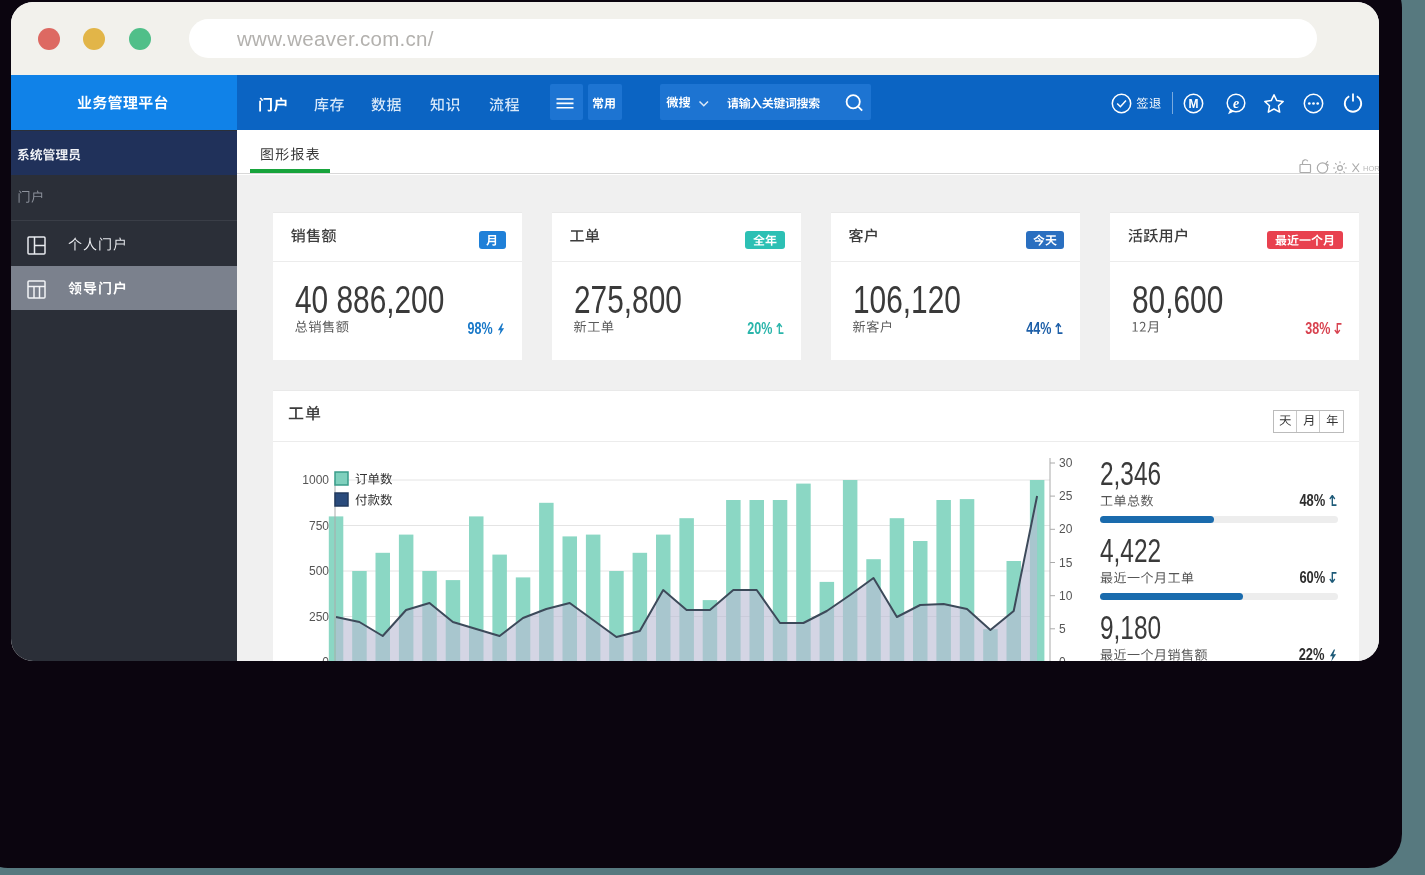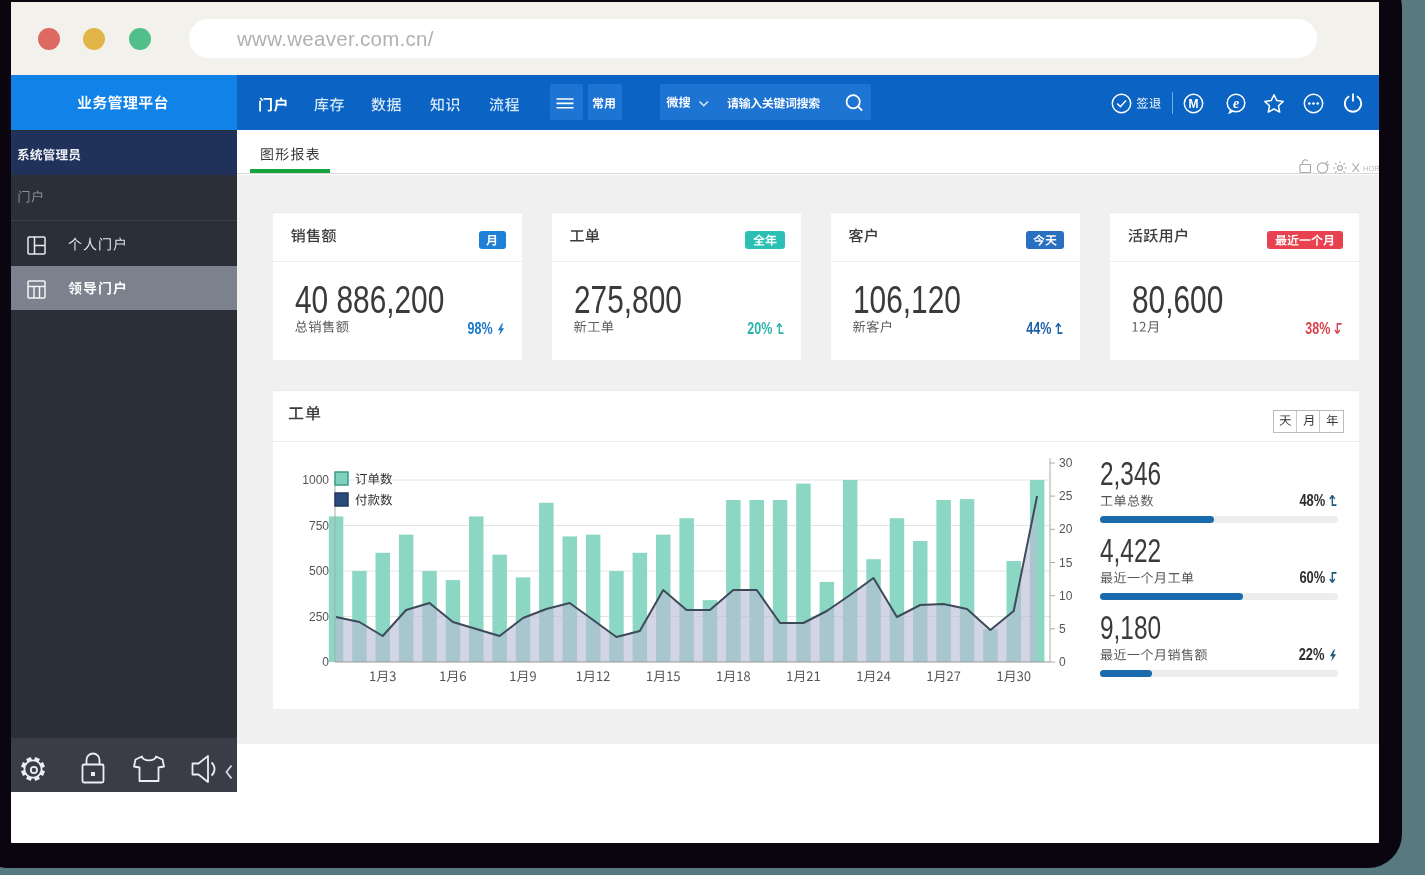--- a/index.html
+++ b/index.html
@@ -1,19 +1,19 @@
 <!DOCTYPE html>
 <html><head><meta charset="utf-8">
 <style>
 *{margin:0;padding:0;box-sizing:border-box}
 html,body{width:1425px;height:875px;overflow:hidden}
 body{background:#57797f;font-family:"Liberation Sans",sans-serif;position:relative}
 .abs{position:absolute}
 .shadow{position:absolute;left:-26px;top:-26px;width:1428px;height:894px;border-radius:34px;background:#0b050f}
-.window{position:absolute;left:11px;top:2px;width:1368px;height:841px;border-radius:1px;overflow:hidden;background:#fff}
+.window{position:absolute;left:11px;top:2px;width:1368px;height:659px;border-radius:22px;overflow:hidden;background:#fff}
 </style></head><body>
 <div class="shadow"></div>
 <div class="window">
 
 <div class="abs" style="left:0;top:0;width:1368px;height:73px;background:#f2f1ec"></div>
 <div class="abs" style="left:26.5px;top:26px;width:22px;height:22px;border-radius:50%;background:#dd6962"></div>
 <div class="abs" style="left:72px;top:26px;width:22px;height:22px;border-radius:50%;background:#e2b548"></div>
 <div class="abs" style="left:117.5px;top:26px;width:22px;height:22px;border-radius:50%;background:#50bf89"></div>
 <div class="abs" style="left:178px;top:17px;width:1128px;height:39px;border-radius:20px;background:#fff"></div>
 <div class="abs" style="left:226px;top:25px;font-size:20.5px;color:#b3b1ae;letter-spacing:0.3px">www.weaver.com.cn/</div>

